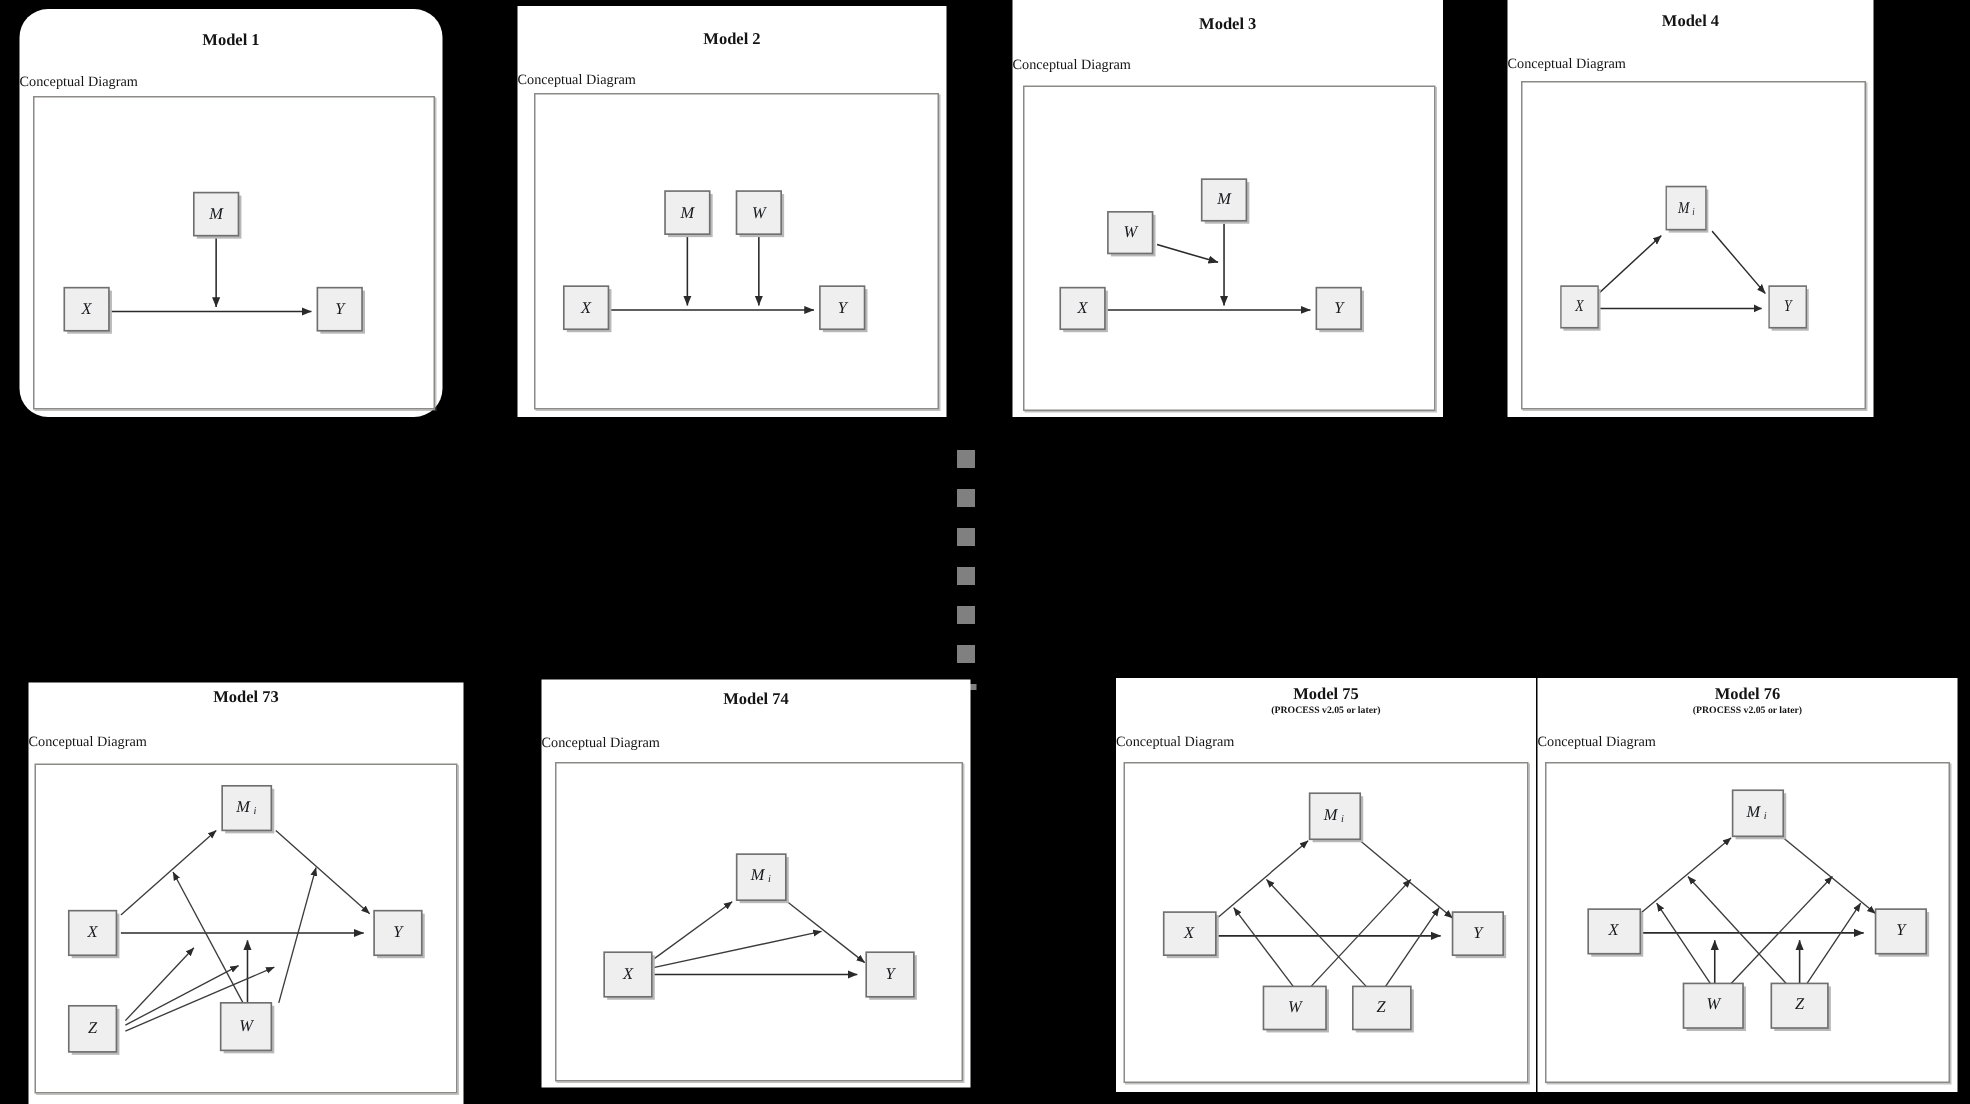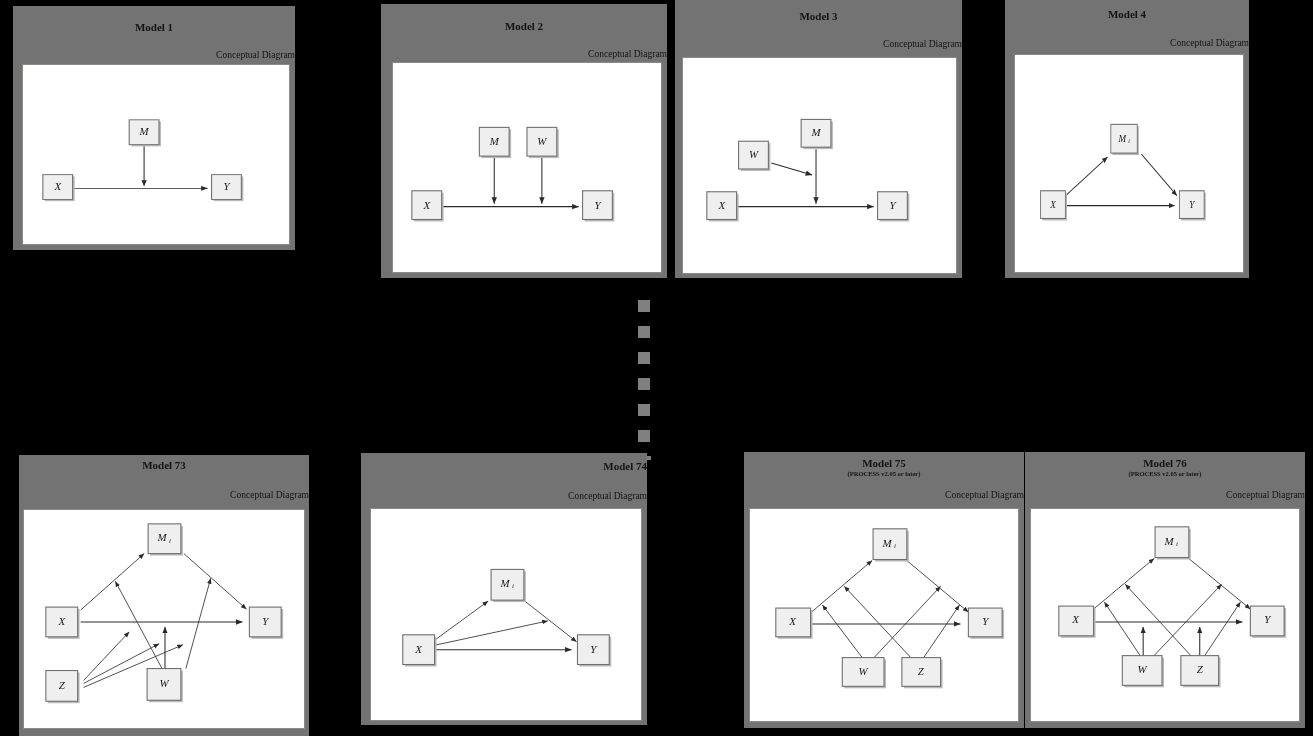--- a/index.html
+++ b/index.html
@@ -1,25 +1,25 @@
 <!DOCTYPE html>
 <html><head>
 <meta charset="utf-8">
 <style>
   html,body{margin:0;padding:0;background:#000;}
   body{width:1313px;height:736px;position:relative;overflow:hidden;
        font-family:"Liberation Serif","DejaVu Serif",serif;color:#1a1a1a;}
 
-  .panel{position:absolute;background:#737373;box-sizing:border-box;}
+  .panel{position:absolute;background:#ffffff;box-sizing:border-box;}
 
   .p-title{text-align:center;font-weight:bold;font-size:11px;line-height:13px;
            font-family:"Liberation Serif",serif;color:#141414;}
   .p-sub{text-align:center;font-size:6.5px;line-height:8px;font-weight:bold;
          font-family:"Liberation Serif",serif;color:#141414;}
-  .p-caption{text-align:right;font-size:9.5px;line-height:12px;
+  .p-caption{text-align:left;font-size:9.5px;line-height:12px;
              font-family:"Liberation Serif",serif;color:#141414;}
 
   .frame{position:absolute;border:1px solid #8c8a86;box-sizing:border-box;background:#fff;
          box-shadow:1px 1px 0 rgba(120,120,120,.45);}
 
   .diagram{position:absolute;inset:0;}
   .diagram svg{display:block;width:100%;height:100%;}
 
   .nodebox{fill:#efefef;stroke:#6f6f6f;stroke-width:1.1;}
   .nodeshadow{fill:#b9b9b9;}
@@ -30,21 +30,21 @@
   .edge-thin{stroke:#3b3b3b;stroke-width:.9;fill:none;}
 
   
   .ellipsis{position:absolute;display:flex;flex-direction:column;gap:14px;align-items:center;}
   .ellipsis i{display:block;width:12px;height:12px;background:#808080;}
   .ellipsis-tail{position:absolute;width:14px;height:4px;background:#808080;}
 </style>
 </head>
 <body>
 
-<div class="panel" style="left:13px;top:6px;width:282px;height:244px;">
+<div class="panel" style="left:13px;top:6px;width:282px;height:272px;border-radius:19px;">
   <div class="p-title" style="margin-top:15px;">Model 1</div>
   <div class="p-caption" style="margin-top:15px;">Conceptual Diagram</div>
   <div class="frame" style="left:9px;top:58px;right:5px;bottom:5px;">
     <div class="diagram">
       <svg viewBox="0 0 268 209" preserveAspectRatio="none">
         <defs>
           <marker id="ah1" markerWidth="7" markerHeight="7" refX="6.2" refY="3" orient="auto">
             <path d="M0,0.4 L6.4,3 L0,5.6 z" fill="#2a2a2a"></path>
           </marker>
         </defs>
@@ -66,21 +66,21 @@
         <g>
           <rect class="nodeshadow" x="192" y="130" width="30" height="29"></rect>
           <rect class="nodebox" x="190" y="128" width="30" height="29"></rect>
           <text class="nlabel" x="205" y="143.5">Y</text>
         </g>
       </svg>
     </div>
   </div>
 </div>
 
-<div class="panel" style="left:345px;top:4px;width:286px;height:274px;margin-left:36px;">
+<div class="panel" style="left:345px;top:4px;width:286px;height:274px;">
   <div class="p-title" style="margin-top:16px;">Model 2</div>
   <div class="p-caption" style="margin-top:15px;">Conceptual Diagram</div>
   <div class="frame" style="left:11px;top:58px;right:5px;bottom:5px;">
     <div class="diagram">
       <svg viewBox="0 0 270 211" preserveAspectRatio="none">
         <defs>
           <marker id="ah2" markerWidth="7" markerHeight="7" refX="6.2" refY="3" orient="auto">
             <path d="M0,0.4 L6.4,3 L0,5.6 z" fill="#2a2a2a"></path>
           </marker>
         </defs>
@@ -251,21 +251,21 @@
           <rect class="nodeshadow" x="126" y="162" width="34" height="32"></rect>
           <rect class="nodebox" x="124" y="160" width="34" height="32"></rect>
           <text class="nlabel" x="141" y="176.5">W</text>
         </g>
       </svg>
     </div>
   </div>
 </div>
 
 <div class="panel" style="left:361px;top:453px;width:286px;height:272px;">
-  <div class="p-title" style="margin-top:7px;text-align:right;">Model 74</div>
+  <div class="p-title" style="margin-top:7px;">Model 74</div>
   <div class="p-caption" style="margin-top:17px;">Conceptual Diagram</div>
   <div class="frame" style="left:9px;top:55px;right:5px;bottom:4px;">
     <div class="diagram">
       <svg viewBox="0 0 272 213" preserveAspectRatio="none">
         <defs>
           <marker id="ah74" markerWidth="7" markerHeight="7" refX="6.2" refY="3" orient="auto">
             <path d="M0,0.4 L6.4,3 L0,5.6 z" fill="#2a2a2a"></path>
           </marker>
         </defs>
         <line class="edge" x1="62" y1="142" x2="202" y2="142" marker-end="url(#ah74)"></line>

